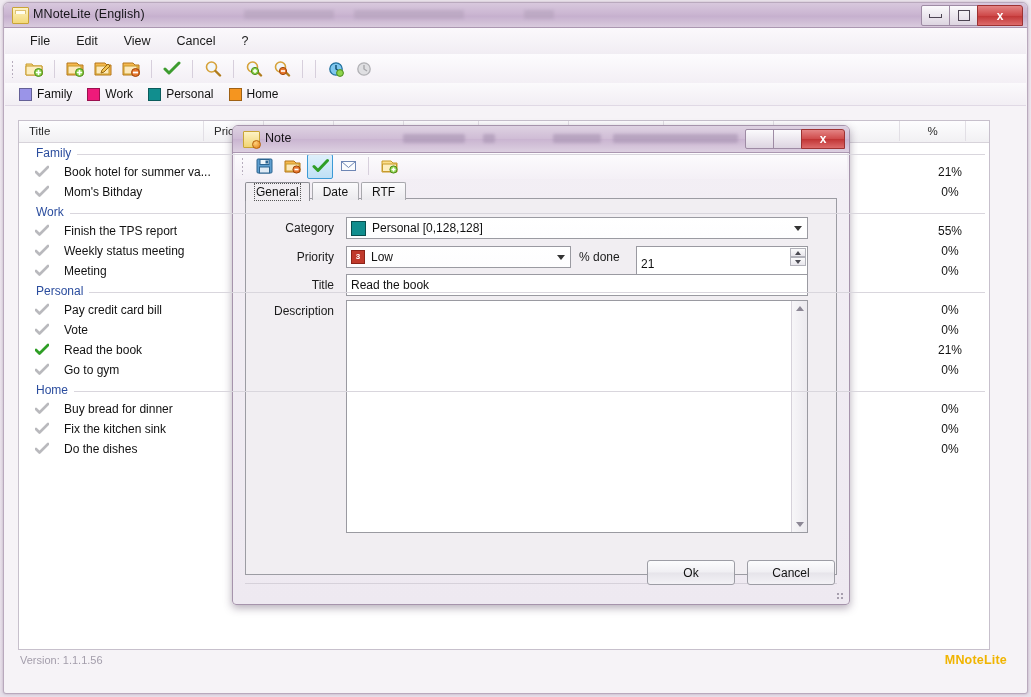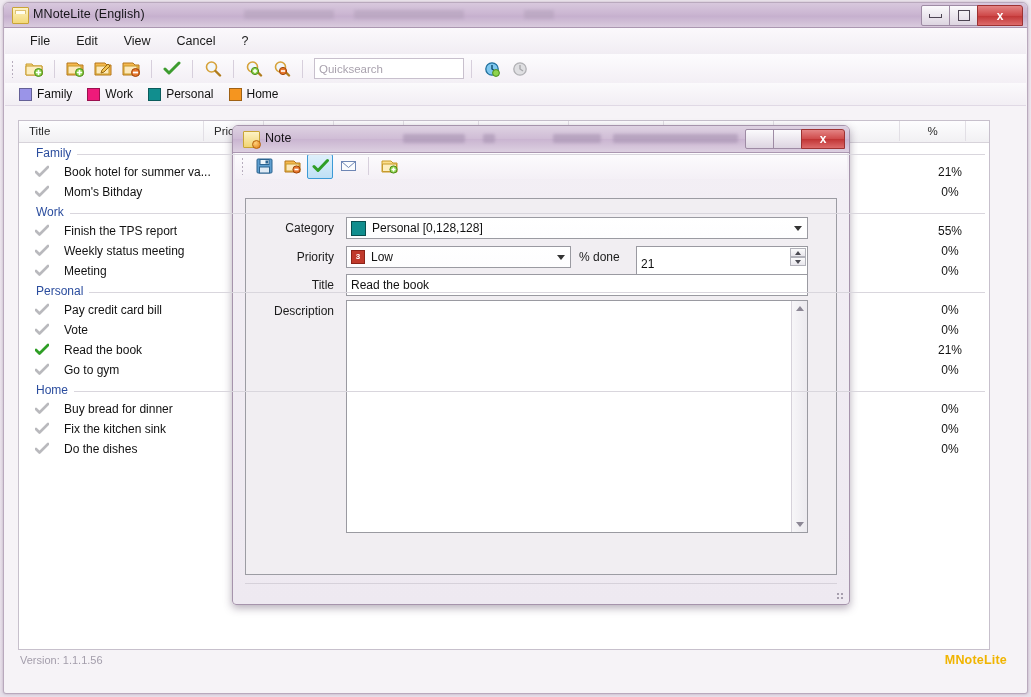--- a/index.html
+++ b/index.html
@@ -343,21 +343,20 @@
       <div class="tb-btn">
         <svg width="18" height="17" viewBox="0 0 18 17">
           <circle cx="7.5" cy="7" r="5" fill="#f2f7fb" stroke="#d6a23a" stroke-width="1.6"></circle>
           <path d="M11.5 11l4.5 4.5" stroke="#b07c1d" stroke-width="2.4" stroke-linecap="round"></path>
           <circle cx="10" cy="11" r="3.6" fill="#e8772e" stroke="#9c4409"></circle>
           <path d="M8 11h4" stroke="#fff" stroke-width="1.6"></path>
         </svg>
       </div>
       <div class="tb-sep"></div>
 
-      <input class="qsearch" placeholder="Quicksearch" style="">
       <div class="tb-sep"></div>
 
       <div class="tb-btn">
         <svg width="18" height="17" viewBox="0 0 18 17">
           <circle cx="9" cy="9" r="6.2" fill="#7fc7ef" stroke="#1f6f9c" stroke-width="1.3"></circle>
           <path d="M9 5v4l3 2" stroke="#0d4a6b" stroke-width="1.4" fill="none"></path>
           <circle cx="13" cy="13" r="3.4" fill="#8fd44d" stroke="#4b8b1c"></circle>
         </svg>
       </div>
       <div class="tb-btn">
@@ -601,20 +600,31 @@
       <div class="tb-btn">
         <svg width="17" height="16" viewBox="0 0 17 16">
           <path d="M1 3h9l2 2h4v9H1z" fill="#fcdf8e" stroke="#c79a2a"></path>
           <path d="M1.5 6h14v7.5h-14z" fill="#fdeec0" stroke="#c79a2a"></path>
           <circle cx="12.5" cy="11.5" r="3.6" fill="#8fd44d" stroke="#4b8b1c"></circle>
           <path d="M12.5 9.5v4M10.5 11.5h4" stroke="#fff" stroke-width="1.5"></path>
         </svg>
       </div>
     </div>
 
+    <div class="tabs">
+      <div class="tab active">
+        <span class="tl">General</span>
+      </div>
+      <div class="tab">
+        <span>Date</span>
+      </div>
+      <div class="tab">
+        <span>RTF</span>
+      </div>
+    </div>
 
     <div class="tabpage">
 
       <div class="flabel" style="left:10px; top:22px; width:78px;">Category</div>
       <div class="fctl combo" style="left:100px; top:18px; width:462px; height:22px;">
         <span class="swatch-sm" style="background:#118e8e"></span>
         <span>Personal [0,128,128]</span>
         <span class="arrow">
             <i></i>
           </span>
@@ -654,17 +664,21 @@
           <span class="ar bot">
               <i class="d"></i>
             </span>
         </div>
       </div>
 
     </div>
 
     <div class="dlg-sep"></div>
 
+    <div class="dlg-actions" style="position:absolute; right:14px; top:434px; display:flex; gap:12px;">
+      <div class="btn">Ok</div>
+      <div class="btn">Cancel</div>
+    </div>
 
     <span class="dlg-sizer"></span>
   </div>
 
 </div>
 
 </body></html>

